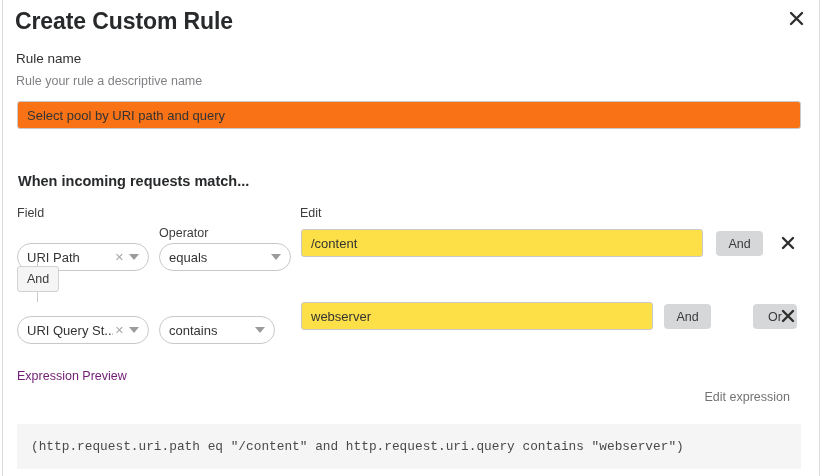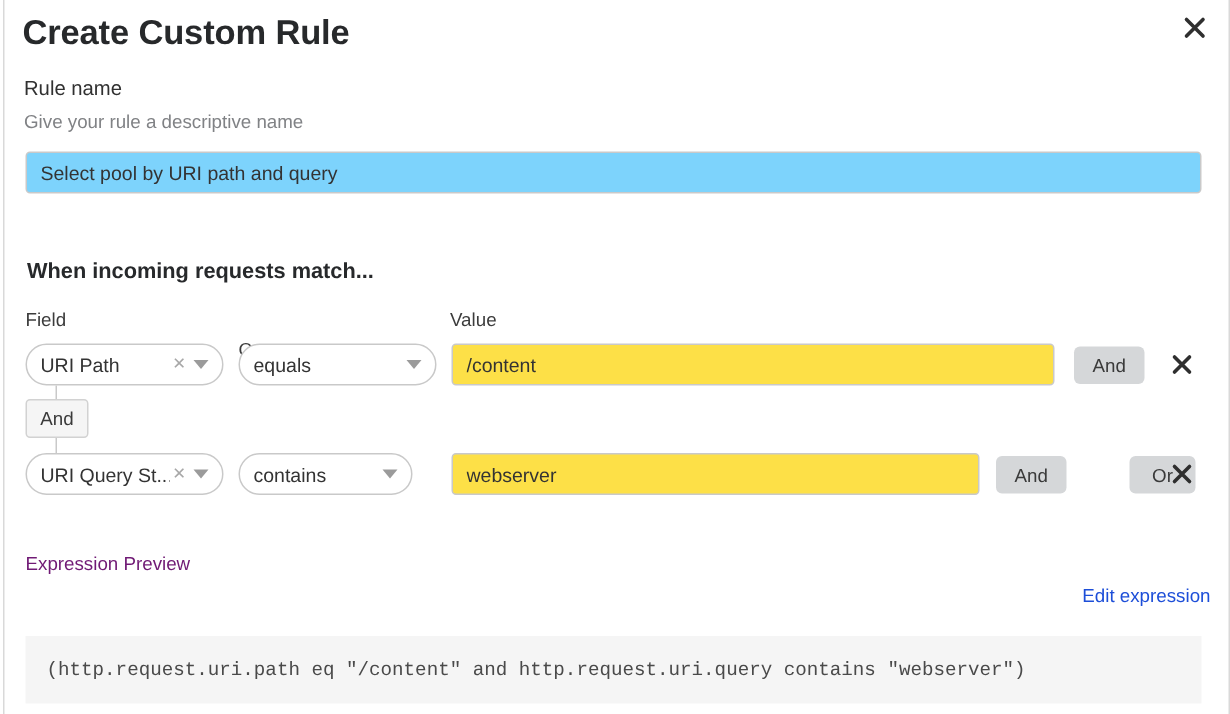--- a/index.html
+++ b/index.html
@@ -53,21 +53,21 @@
     left: 13px; top: 74px;
     font-size: 12.5px;
     color: #808285;
   }
   .rule-name-input {
     position: absolute;
     left: 14px; top: 101px;
     width: 784px; height: 28px;
     border: 1px solid #c9c9c9;
     border-radius: 3px;
-    background: #7dd3fc;
+    background: #f97316;
     font-family: "Liberation Sans", sans-serif;
     font-size: 13px;
     color: #333;
     padding: 0 9px;
     outline: none;
   }
 
   
   .section-title {
     position: absolute;
@@ -91,20 +91,21 @@
   
   .select-box {
     position: absolute;
     height: 28px;
     border: 1px solid #c9c9c9;
     border-radius: 14px;
     background: #fff;
     display: flex;
     align-items: center;
     cursor: pointer;
+    margin-top: 14px;
   }
   .select-text {
     flex: 1 1 auto;
     font-size: 13px;
     color: #333;
     padding-left: 9px;
     white-space: nowrap;
     overflow: hidden;
   }
   .clear-x {
@@ -198,23 +199,23 @@
 
   
   .expr-label {
     position: absolute;
     left: 14px; top: 369px;
     font-size: 12.5px;
     color: #701a75;
   }
   .edit-expression {
     position: absolute;
-    right: 12px; top: 390px;
-    font-size: 12.5px;
-    color: #1d4ed8;
+    right: 29px; top: 390px;
+    font-size: 12.5px;
+    color: #737373;
     text-decoration: none;
     cursor: pointer;
   }
   .expr-box {
     position: absolute;
     left: 14px; top: 424px;
     width: 784px; height: 45px;
     background: #f5f5f5;
     display: flex;
     align-items: center;
@@ -233,28 +234,28 @@
 <div class="card">
 
   <div class="dialog-title">Create Custom Rule</div>
   <button class="close-btn">
     <svg width="15" height="15" viewBox="0 0 15 15">
       <path d="M2 2 L13 13 M13 2 L2 13" stroke="#2f2f2f" stroke-width="2.4" stroke-linecap="round"></path>
     </svg>
   </button>
 
   <div class="rule-name-label">Rule name</div>
-  <div class="rule-name-help">Give your rule a descriptive name</div>
+  <div class="rule-name-help">Rule your rule a descriptive name</div>
   <input class="rule-name-input" type="text" value="Select pool by URI path and query" style="">
 
   <div class="section-title">When incoming requests match...</div>
 
   <div class="col-label col-field">Field</div>
   <div class="col-label col-operator">Operator</div>
-  <div class="col-label col-value">Value</div>
+  <div class="col-label col-value">Edit</div>
 
   <div class="select-box r1-field">
     <span class="select-text">URI Path</span>
     <span class="clear-x">✕</span>
     <span class="caret"></span>
   </div>
 
   <div class="select-box r1-operator">
     <span class="select-text">equals</span>
     <span class="caret"></span>

